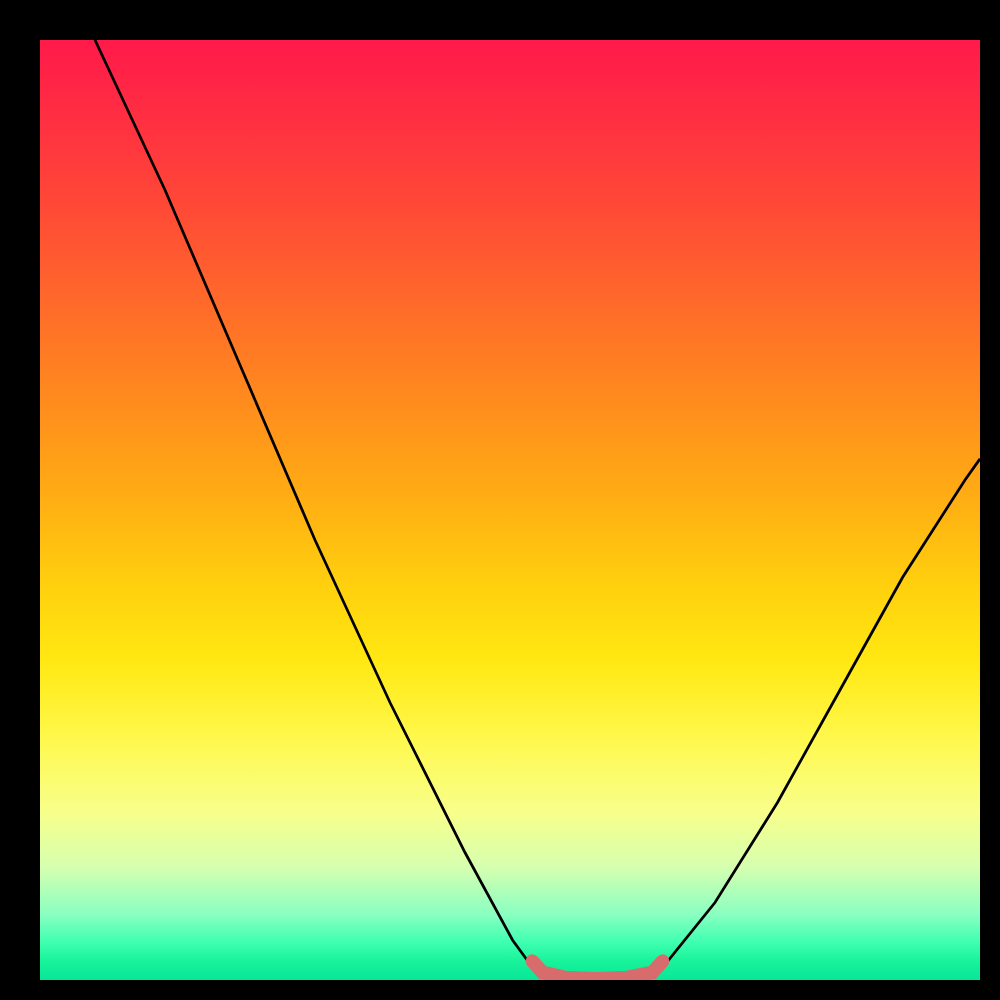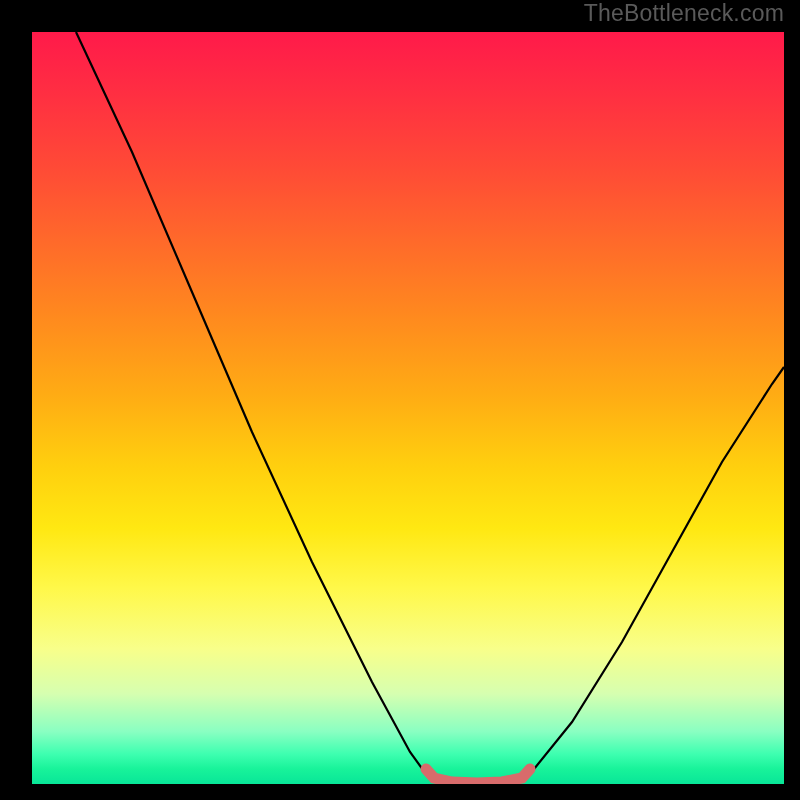--- a/index.html
+++ b/index.html
@@ -59,21 +59,20 @@
     font-size: 23px;
     letter-spacing: 0.2px;
     user-select: none;
   }
 </style>
 </head>
 <body>
 
 <div class="frame">
 
-  <div class="watermark">TheBottleneck.com</div>
 
   <div class="plot-area">
     <div class="gradient"></div>
     <svg class="lines" viewBox="0 0 752 752" preserveAspectRatio="none">
       <path id="main-curve" fill="none" stroke="#000" stroke-width="2.2" d="M44 0 L100 120 L160 260 L220 400 L280 530 L340 650 L378 720 L394 742 L394 742 L410 749 L430 751 L455 751 L480 749 L498 742 L498 742 L540 690 L590 610 L640 520 L690 430 L740 352 L752 335"></path>
       <path id="trough-marker" fill="none" stroke-linecap="round" d="M394 737 L402 746 L420 750 L445 751 L470 750 L490 746 L498 737" stroke="#d86b6b" stroke-width="11"></path>
     </svg>
   </div>
 
 </div>

